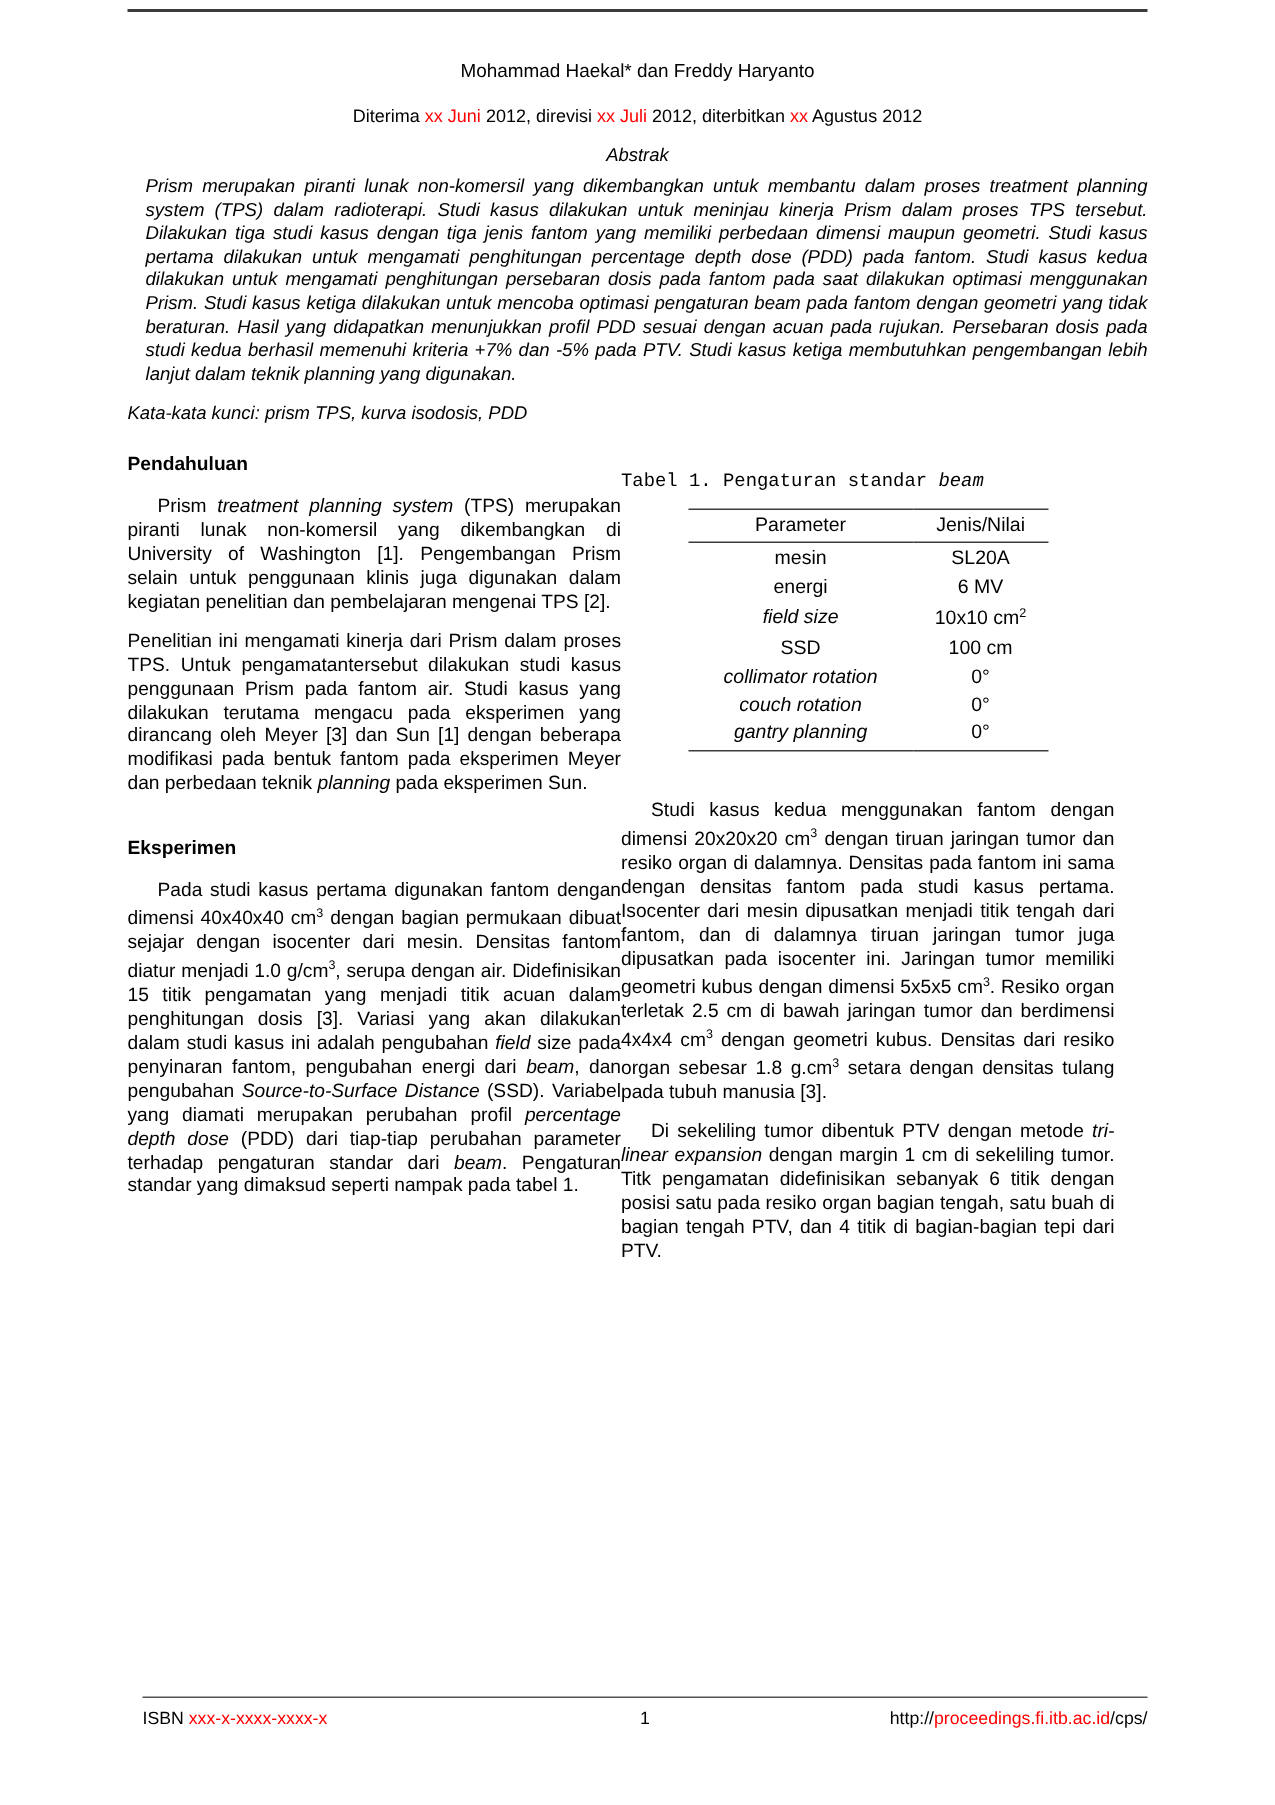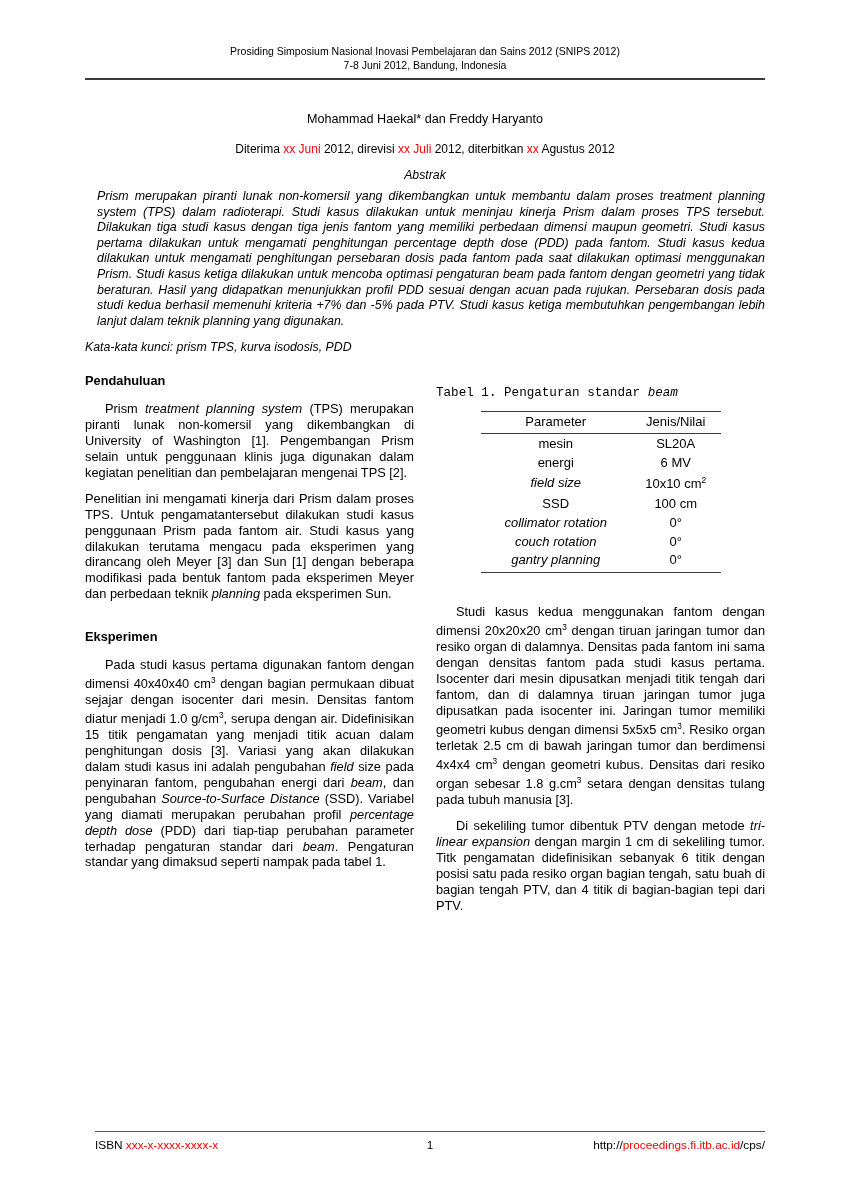--- a/index.html
+++ b/index.html
@@ -22,21 +22,21 @@
   h1.title i { font-style:italic; }
   .authors { margin-top:32px; text-align:center; font-size:12.6px; }
   .dates { margin-top:16px; text-align:center; font-size:12px; }
 
   
   .abstract-heading { margin-top:12px; text-align:center; font-style:italic; font-size:12.3px; }
   .abstract-body { margin-top:7px; font-style:italic; font-size:12.4px; line-height:15.6px; text-align:justify;margin-left:12px; }
   .keywords { margin-top:11px; font-style:italic; font-size:12.3px; }
 
   
-  .columns { display:flex; gap:22px; margin-top:19px; }
+  .columns { display:flex; margin-top:19px; }
   .col { width:329px; font-size:12.8px; line-height:15.9px; text-align:justify; }
   .col h2 { font-size:12.8px; font-weight:bold; margin-bottom:12px; text-align:left; }
   .col h2.spaced { margin-top:27px; }
   .col p { margin-bottom:10px; }
   .col p.indent { text-indent:20px; }
   sup { font-size:0.65em; }
 
   
   .table-caption { margin-top:13px; text-align:left; font-size:12.6px;font-family:Liberation Mono, monospace; }
   table.beam { margin:9px auto 0; border-collapse:collapse; width:240px; font-size:13px; }
@@ -55,24 +55,20 @@
   .isbn { position:absolute; left:0; top:0; }
   .page-num { display:block; text-align:center; }
   .url { position:absolute; right:0; top:0; }
 </style>
 </head>
 <body>
 
 <div class="page">
   <div class="content">
 
-    <div class="hdr">
-      <div>Prosiding Simposium Nasional Inovasi Pembelajaran dan Sains 2012 (SNIPS 2012)</div>
-      <div>7-8 Juni 2012, Bandung, Indonesia</div>
-    </div>
     <div class="header-rule"></div>
 
 
     <div class="authors">Mohammad Haekal* dan Freddy Haryanto</div>
 
     <div class="dates">Diterima <span class="red">xx Juni</span> 2012, direvisi <span class="red">xx Juli</span> 2012, diterbitkan <span class="red">xx</span> Agustus 2012</div>
 
     <div class="abstract-heading">Abstrak</div>
     <p class="abstract-body">Prism merupakan piranti lunak non-komersil yang dikembangkan untuk membantu dalam proses treatment planning system (TPS) dalam radioterapi. Studi kasus dilakukan untuk meninjau kinerja Prism dalam proses TPS tersebut. Dilakukan tiga studi kasus dengan tiga jenis fantom yang memiliki perbedaan dimensi maupun geometri. Studi kasus pertama dilakukan untuk mengamati penghitungan percentage depth dose (PDD) pada fantom. Studi kasus kedua dilakukan untuk mengamati penghitungan persebaran dosis pada fantom pada saat dilakukan optimasi menggunakan Prism. Studi kasus ketiga dilakukan untuk mencoba optimasi pengaturan beam pada fantom dengan geometri yang tidak beraturan. Hasil yang didapatkan menunjukkan profil PDD sesuai dengan acuan pada rujukan. Persebaran dosis pada studi kedua berhasil memenuhi kriteria +7% dan -5% pada PTV. Studi kasus ketiga membutuhkan pengembangan lebih lanjut dalam teknik planning yang digunakan.</p>
 

